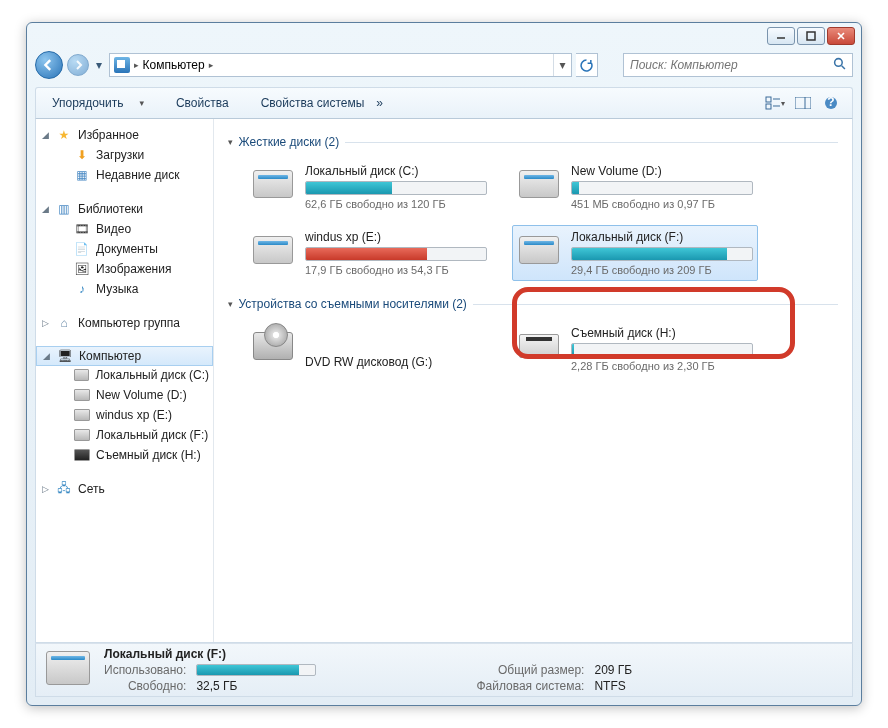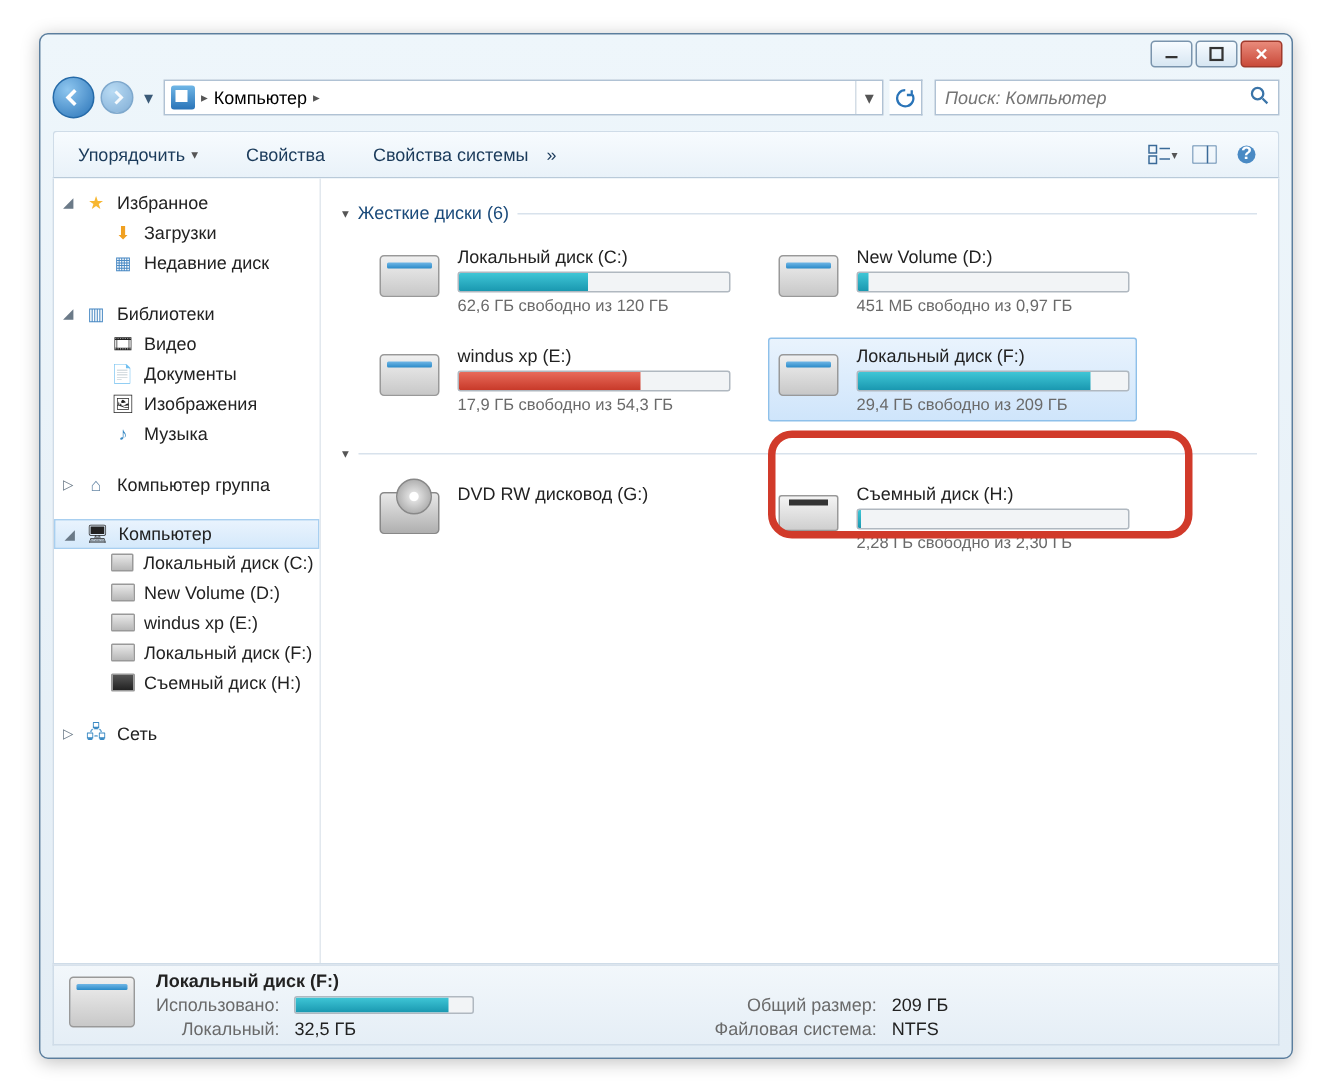--- a/index.html
+++ b/index.html
@@ -13,25 +13,25 @@
 .nav-back, .nav-fwd { width: 28px; height: 28px; border-radius: 50%; background: radial-gradient(circle at 35% 30%, #8ec6ef, #2a74b8); border: 1px solid #256aa8; display: flex; align-items: center; justify-content: center; color: #fff; }
 .nav-fwd { opacity: .55; width: 22px; height: 22px; }
 .nav-dd { width: 12px; display: flex; align-items: center; justify-content: center; color: #3a5a78; }
 .addressbar { flex: 1; height: 24px; background: #fff; border: 1px solid #b0c2d4; display: flex; align-items: center; }
 .addr-icon { width: 16px; height: 16px; margin: 0 4px; background: linear-gradient(#6fb6e6,#2a74b8); border-radius: 2px; position: relative; }
 .addr-icon::after { content: ""; position: absolute; inset: 3px 5px 5px 3px; background: #fff; }
 .crumb { padding: 0 4px; display: flex; align-items: center; gap: 4px; height: 100%; }
 .chev { color: #555; font-size: 9px; }
 .addr-dd { width: 18px; border-left: 1px solid #d4dde6; height: 100%; display: flex; align-items: center; justify-content: center; color: #555; }
 .refresh { width: 22px; height: 24px; border: 1px solid #b0c2d4; border-left: none; background: #fff; display: flex; align-items: center; justify-content: center; color: #2a74b8; }
-.searchbox { width: 230px; height: 24px; border: 1px solid #b0c2d4; background: #fff; margin-left: 4px; display: flex; align-items: center; padding: 0 6px; }
+.searchbox { width: 230px; height: 24px; border: 1px solid #b0c2d4; background: #fff; margin-left: 21px; display: flex; align-items: center; padding: 0 6px; }
 .searchbox input { border: none; outline: none; flex: 1; color: #888; font-style: italic; }
 .searchbox .mag { color: #3a74a8; }
 .toolbar { height: 32px; margin: 6px 8px 0; background: linear-gradient(#f7fbfe,#e9f2f9); border: 1px solid #cfdce8; border-bottom-color: #b9cad9; display: flex; align-items: center; padding: 0 10px; gap: 20px; border-radius: 3px 3px 0 0; }
-.tb-item { display: flex; align-items: center; gap: 4px; color: #1a3a5a; padding: 4px 6px; }
+.tb-item { display: flex; align-items: center; gap: 16px; color: #1a3a5a; padding: 4px 6px; }
 .tb-right { margin-left: auto; display: flex; gap: 6px; }
 .tb-ico { width: 22px; height: 20px; display: flex; align-items: center; justify-content: center; color: #3a6a98; border: 1px solid transparent; }
 .body { flex: 1; display: flex; margin: 0 8px; background: #fff; border: 1px solid #cfdce8; border-top: none; min-height: 0; }
 .sidebar { width: 178px; border-right: 1px solid #e2e8ee; padding: 6px 0; overflow: hidden; }
 .tree-group { margin-bottom: 14px; }
 .tree-row { display: flex; align-items: center; height: 20px; padding: 0 4px 0 20px; gap: 6px; color: #222; white-space: nowrap; }
 .tree-row.lvl2 { padding-left: 38px; }
 .tree-row.sel { background: linear-gradient(#e9f3fd,#d5e9fb); border: 1px solid #a8cff0; margin: -1px 0; }
 .tri { position: absolute; margin-left: -14px; color: #6b7a88; font-size: 9px; }
 .ico { width: 16px; height: 16px; display: flex; align-items: center; justify-content: center; }
@@ -237,21 +237,21 @@
             <span class="tri">▷</span>
             <span class="ico" style="color:#3a8ac4">🖧</span>
             <span>Сеть</span>
           </div>
       </div>
     </div>
 
     <div class="main">
       <div class="group-hdr">
           <span style="color:#555;font-size:9px">▾</span>
-          <span>Жесткие диски (6)</span>
+          <span>Жесткие диски (2)</span>
           <span class="line"></span>
         </div>
       <div class="drives">
         <div class="drive">
           <div class="drive-icon">
               <div class="hdd"></div>
             </div>
           <div class="drive-info">
             <div class="drive-name">Локальный диск (C:)</div>
             <div class="bar">
@@ -293,28 +293,29 @@
             <div class="bar">
                 <div class="bar-fill" style="width:86%"></div>
               </div>
             <div class="drive-free">29,4 ГБ свободно из 209 ГБ</div>
           </div>
         </div>
       </div>
 
       <div class="group-hdr" style="margin-top:16px">
           <span style="color:#555;font-size:9px">▾</span>
+          <span>Устройства со съемными носителями (2)</span>
           <span class="line"></span>
         </div>
       <div class="drives">
         <div class="drive">
           <div class="drive-icon">
               <div class="dvd"></div>
             </div>
-          <div class="drive-info" style="display:flex;align-items:flex-start">
+          <div class="drive-info" style="display:flex;align-items:flex-end">
             <div class="drive-name">DVD RW дисковод (G:)</div>
           </div>
         </div>
         <div class="drive">
           <div class="drive-icon">
               <div class="usb"></div>
             </div>
           <div class="drive-info">
             <div class="drive-name">Съемный диск (H:)</div>
             <div class="bar">
@@ -334,21 +335,21 @@
     <div class="status-grid">
       <div class="sg-val" style="font-weight:600;grid-column:1/3">Локальный диск (F:)</div>
       <div class="sg-label" style="grid-column:1">Использовано:</div>
       <div class="sg-bar" style="grid-column:2">
           <div class="fill" style="width:86%"></div>
         </div>
       <div></div>
       <div class="sg-label">Общий размер:</div>
       <div class="sg-val">209 ГБ</div>
       <div></div>
-      <div class="sg-label" style="grid-column:1">Локальный:</div>
+      <div class="sg-label" style="grid-column:1">Свободно:</div>
       <div class="sg-val">32,5 ГБ</div>
       <div></div>
       <div class="sg-label">Файловая система:</div>
       <div class="sg-val">NTFS</div>
     </div>
   </div>
 </div>
 
 <div class="highlight" style="left:512px; top:287px; width:283px; height:72px;"></div>
 

